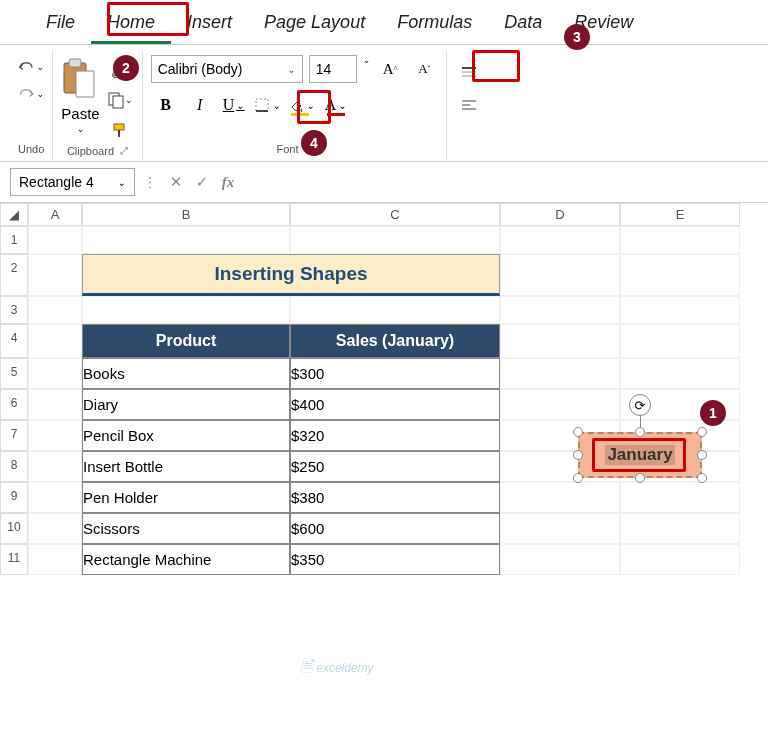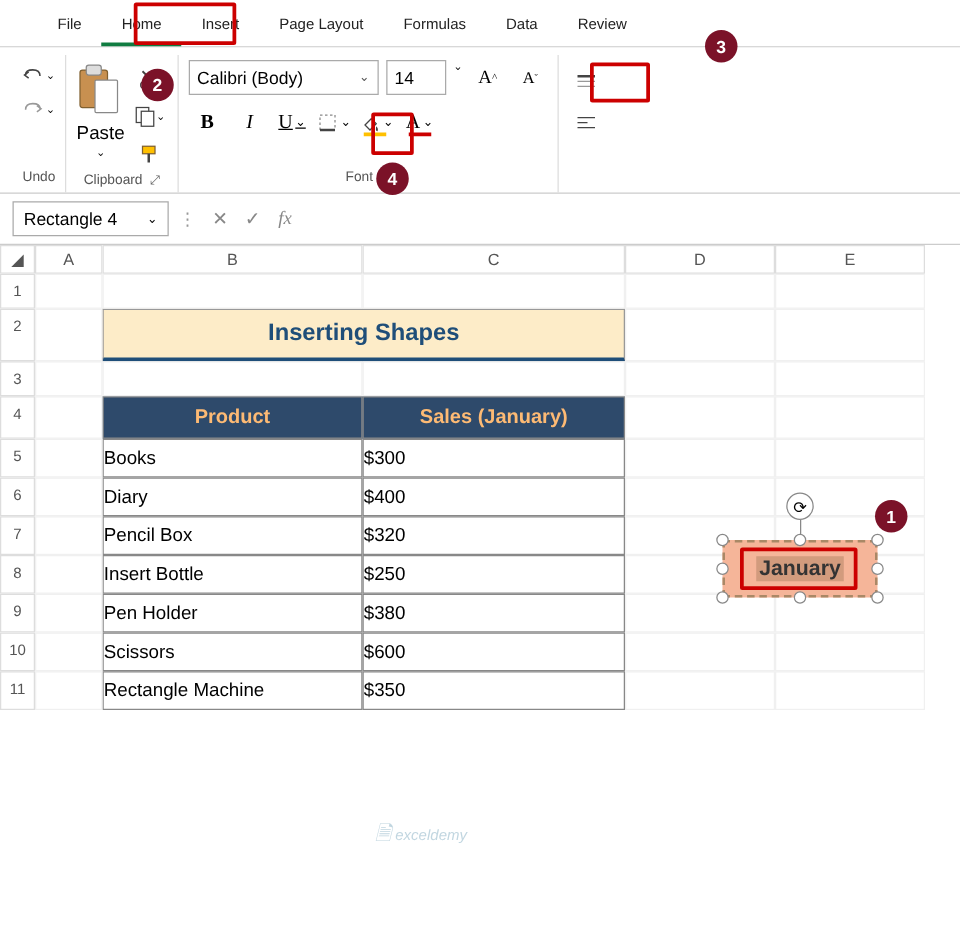--- a/index.html
+++ b/index.html
@@ -1,18 +1,18 @@
 <!DOCTYPE html>
 <html><head>
 <meta charset="utf-8">
 <style>
 * { box-sizing: border-box; margin: 0; padding: 0; }
 body { font-family: 'Segoe UI', Arial, sans-serif; font-size: 13px; background: #fff; width: 768px; height: 741px; overflow: hidden; position: relative; }
 .tabs { display: flex; padding: 4px 0 0 30px; background: #fff; border-bottom: 1px solid #ccc; }
-.tab { padding: 8px 16px; cursor: pointer; font-size: 12px; color: #222; }
+.tab { padding: 8px 16px; cursor: pointer; font-size: 18px; color: #222; font-style: italic; }
 .tab.active { border-bottom: 3px solid #107c41; font-weight: 400; }
 .ribbon { display: flex; padding: 6px 10px 0; background: #fff; border-bottom: 1px solid #ccc; }
 .group { display: flex; flex-direction: column; align-items: center; padding: 0 8px; border-right: 1px solid #ddd; position: relative; }
 .group:last-child { border-right: none; }
 .group-body { display: flex; align-items: flex-start; gap: 6px; min-height: 90px; padding-top: 4px; }
 .group-label { font-size: 11px; color: #555; padding: 2px 0 4px; display: flex; align-items: center; gap: 6px; width: 100%; justify-content: center; }
 .btn-stack { display: flex; flex-direction: column; gap: 3px; }
 .icon-btn { width: 26px; height: 24px; display: flex; align-items: center; justify-content: center; cursor: pointer; border-radius: 3px; }
 .paste-col { display: flex; flex-direction: column; align-items: center; gap: 2px; }
 .paste-icon { width: 38px; height: 48px; display: flex; align-items: center; justify-content: center; }
@@ -28,27 +28,27 @@
 .fs-grow { width: 28px; height: 28px; display: flex; align-items: center; justify-content: center; font-size: 15px; font-family: 'Times New Roman', serif; cursor: pointer; }
 .fmt-btn { width: 30px; height: 28px; display: flex; align-items: center; justify-content: center; font-size: 16px; font-family: 'Times New Roman', serif; cursor: pointer; }
 .fmt-btn.caret::after { content: '⌄'; font-size: 10px; margin-left: 2px; }
 .launcher { font-size: 10px; color: #666; cursor: pointer; }
 .callout { position: absolute; border: 3px solid #c00; border-radius: 2px; pointer-events: none; }
 .badge { position: absolute; width: 26px; height: 26px; border-radius: 50%; background: #7b1228; color: #fff; font-weight: bold; display: flex; align-items: center; justify-content: center; font-size: 14px; z-index: 50; }
 .namebox-row { display: flex; align-items: center; padding: 6px 10px; border-bottom: 1px solid #ccc; gap: 4px; }
 .namebox { width: 125px; height: 28px; border: 1px solid #aaa; font-size: 14px; padding: 0 8px; display: flex; align-items: center; }
 .handle { color: #999; font-size: 14px; padding: 0 4px; cursor: grab; }
 .fx-cancel, .fx-check, .fx-label { color: #888; font-size: 15px; width: 22px; text-align: center; cursor: pointer; }
-.fx-label { font-style: italic; font-family: 'Times New Roman', serif; }
+.fx-label { font-style: italic; font-family: 'Times New Roman', serif; font-weight: bold; }
 .grid { display: grid; grid-template-columns: 28px 54px 208px 210px 120px 120px; }
 .hdr { background: #fff; border: 1px solid #ddd; font-size: 13px; color: #555; text-align: center; padding: 3px 0; }
 .rowhdr { background: #fff; border: 1px solid #ddd; font-size: 12px; color: #555; text-align: center; padding: 6px 0; }
 .cell { border: 1px solid #f0f0f0; padding: 6px 4px; font-size: 14px; position: relative; }
 .sheet-title { background: #fdecc8; color: #1f4e79; font-size: 19px; font-weight: bold; text-align: center; padding: 8px 0; border: 1px solid #999; border-bottom: 3px solid #1f4e79; }
-.th { background: #2e4a6b; color: #fdba74; font-weight: bold; text-align: center; padding: 7px 0; font-size: 16px; border: 1px solid #888; }
+.th { background: #2e4a6b; color: #ffffff; font-weight: bold; text-align: center; padding: 7px 0; font-size: 16px; border: 1px solid #888; }
 .td { text-align: left; padding: 6px 0; font-size: 15px; border: 1px solid #888; }
 .shape-box { position: absolute; left: 578px; top: 432px; width: 124px; height: 46px; }
 .shape-rect { width: 100%; height: 100%; background: #f5b599; border: 2px dashed #a86; display: flex; align-items: center; justify-content: center; font-size: 17px; font-weight: bold; color: #333; }
 .sel-handle { position: absolute; width: 10px; height: 10px; border-radius: 50%; background: #fff; border: 1px solid #888; }
 .rot-handle { position: absolute; top: -38px; left: 50%; transform: translateX(-50%); width: 22px; height: 22px; border: 1px solid #888; border-radius: 50%; background: #fff; display: flex; align-items: center; justify-content: center; font-size: 13px; }
 .rot-line { position: absolute; top: -16px; left: 50%; width: 1px; height: 16px; background: #888; }
 .watermark { position: absolute; left: 300px; top: 655px; font-size: 12px; color: #9bc; font-style: italic; opacity: 0.6; }
 .align-group { display: flex; flex-direction: column; gap: 8px; padding-top: 6px; }
 .align-btn { width: 28px; height: 24px; display: flex; align-items: center; justify-content: center; cursor: pointer; }
 .underline-color { height: 3px; width: 18px; background: #c00; position: absolute; bottom: 3px; left: 6px; }

